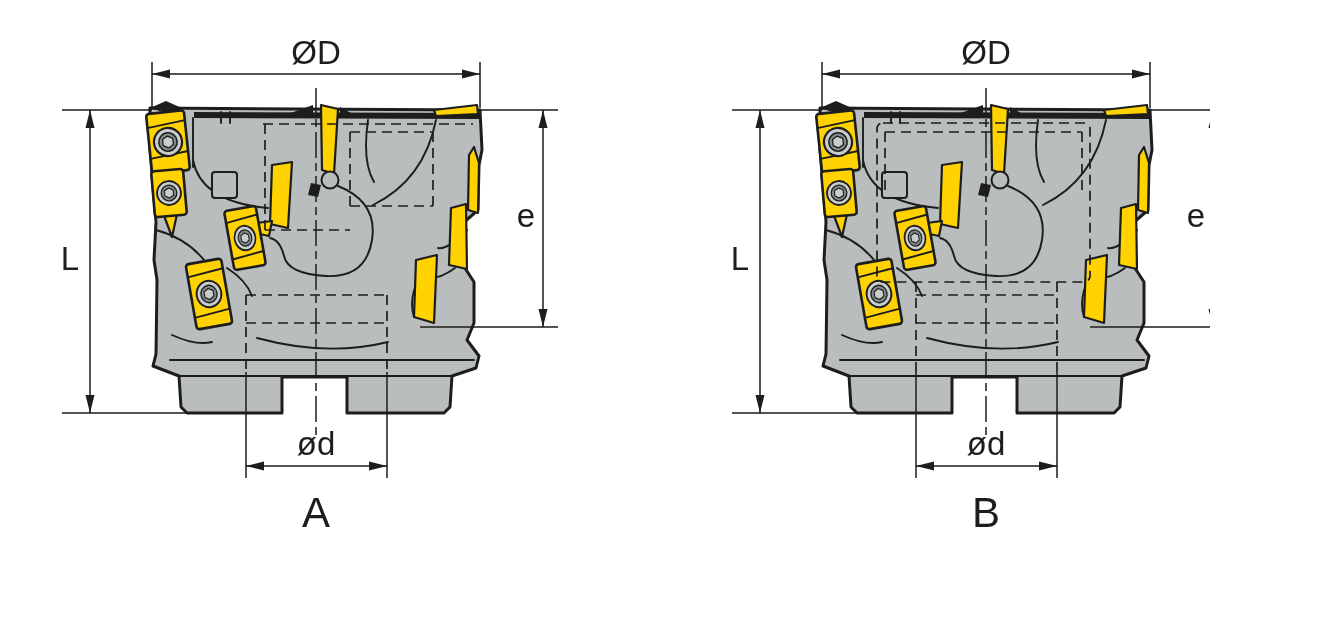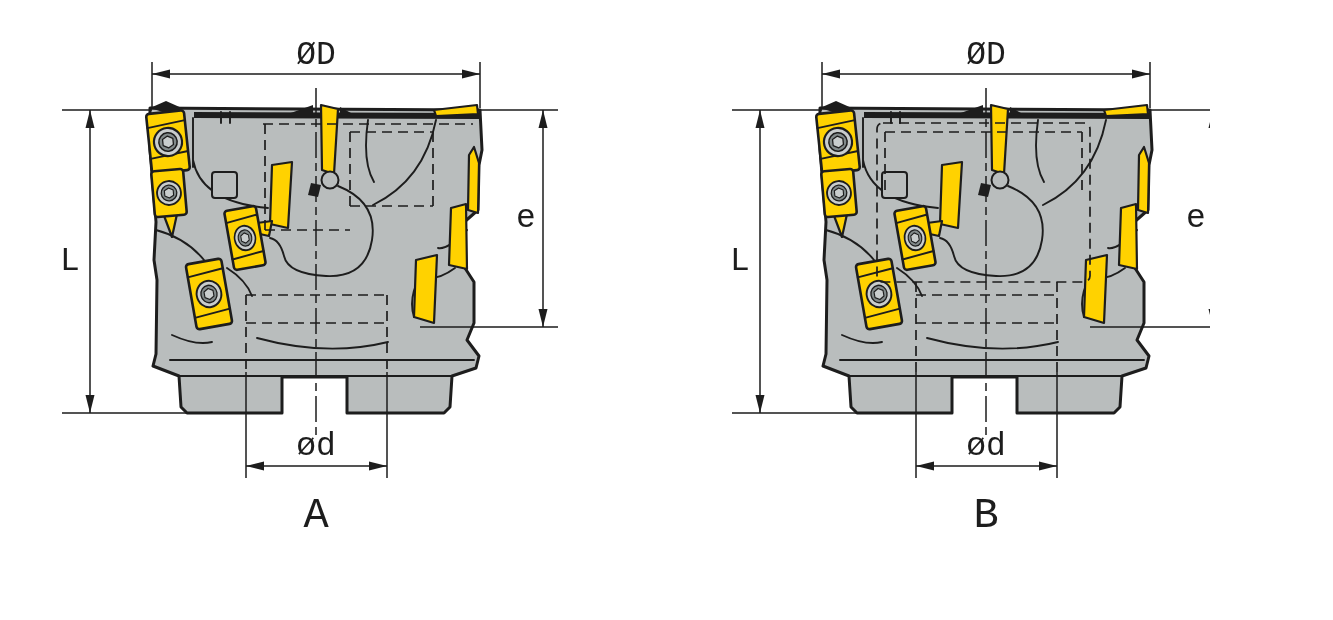--- a/index.html
+++ b/index.html
@@ -1,17 +1,17 @@
 <!DOCTYPE html>
 <html style="--c-background: #ffffff; --c-line: #1d1d1d; --c-body: #b9bdbd; --c-insert: #ffd200; --c-screw_face: #c9cdcd; --c-screw_ring: #828a8a;"><head>
 <meta charset="utf-8">
 <style>
   html,body{margin:0;padding:0;background:#ffffff;}
   .stage{position:relative;width:1210px;height:620px;background:var(--c-background,#fff);overflow:hidden;
-         font-family:Liberation Mono, monospace;}
+         font-family:Liberation Sans, sans-serif;}
   svg{display:block}
   
   .body-fill{fill:var(--c-body);stroke:var(--c-line);stroke-width:3;stroke-linejoin:round;}
   .flat{fill:var(--c-body);stroke:var(--c-line);stroke-width:2;stroke-linejoin:round;}
   .ins{fill:var(--c-insert);stroke:var(--c-line);stroke-width:2.6;stroke-linejoin:round;}
   .ins-thin{fill:var(--c-insert);stroke:var(--c-line);stroke-width:2.2;stroke-linejoin:round;}
   .dark{fill:var(--c-line);stroke:none;}
   .ln{fill:none;stroke:var(--c-line);stroke-width:1.9;stroke-linecap:round;}
   .band{fill:none;stroke:var(--c-line);stroke-width:6;stroke-linecap:butt;}
   .dash{fill:none;stroke:var(--c-line);stroke-width:1.7;stroke-dasharray:10 6;}

